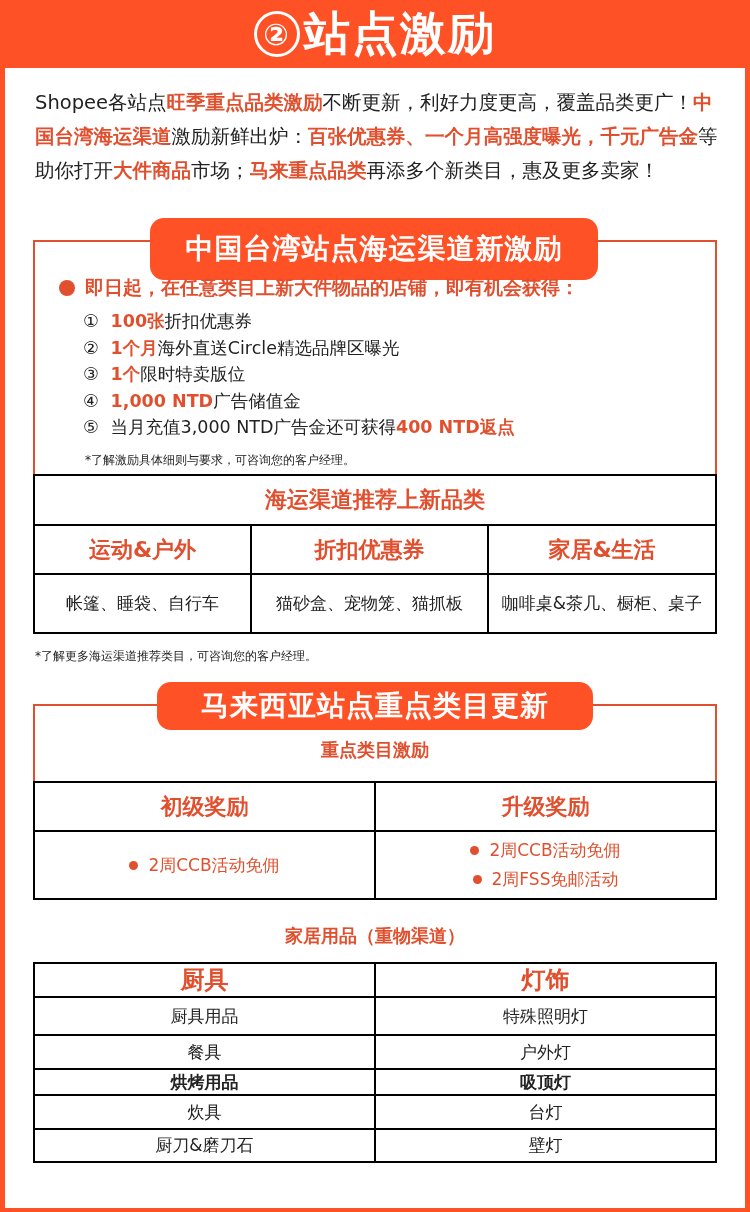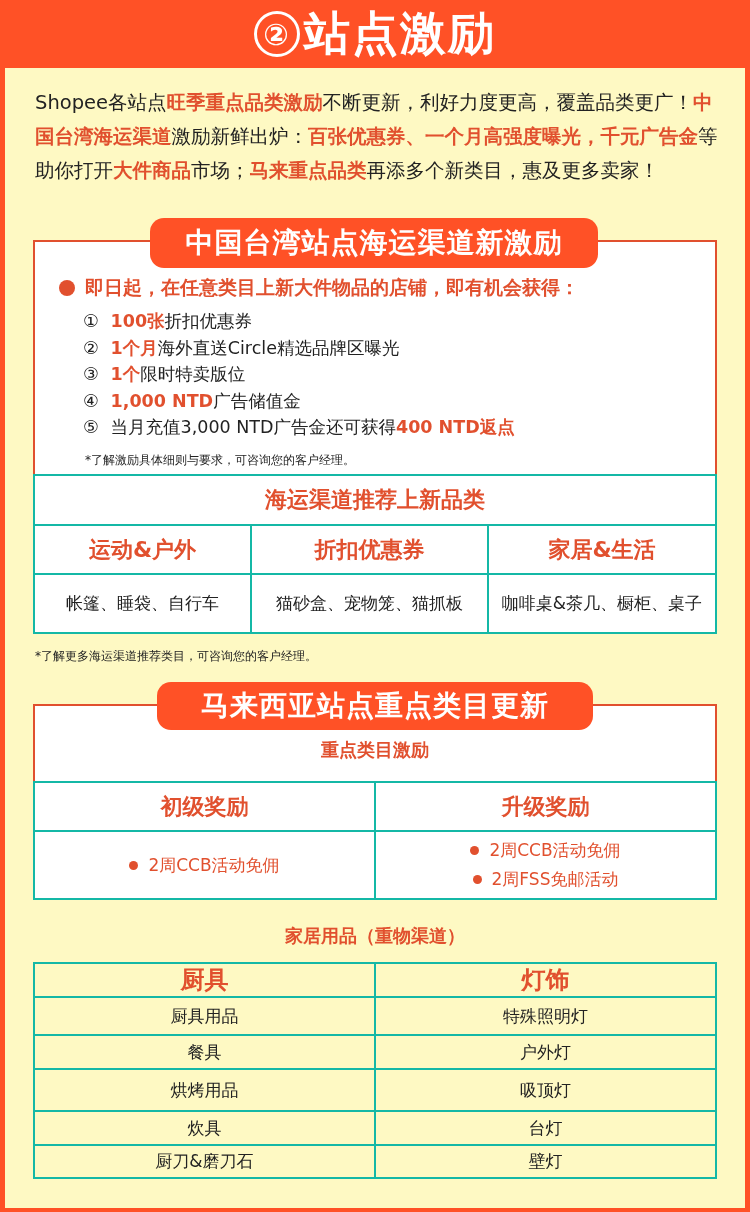--- a/index.html
+++ b/index.html
@@ -10,21 +10,21 @@
     display: flex; align-items: center; justify-content: center;
     color: #fff; font-weight: bold; font-size: 46px; letter-spacing: 2px;
   }
   .title .circ {
     display: inline-flex; align-items: center; justify-content: center;
     width: 46px; height: 46px; border: 3px solid #fff; border-radius: 50%;
     font-size: 30px; margin-right: 4px;
   }
   .panel {
     position: absolute; left: 5px; top: 68px; width: 740px; height: 1140px;
-    background: #fef9c3;
+    background: #ffffff;
   }
   .intro {
     position: absolute; left: 30px; top: 18px; width: 690px;
     font-size: 19.5px; line-height: 34px; color: #222;
   }
   .intro b { color: #E1502E; }
   .box {
     position: absolute; border: 2px solid #E1502E; background: #fff;
   }
   .pill {
@@ -34,41 +34,41 @@
   }
   .lead {
     position: absolute; font-weight: bold; font-size: 19px; color: #E1502E; display: flex; align-items: center;
   }
   .lead .dot { width: 16px; height: 16px; border-radius: 50%; background: #E1502E; margin-right: 10px; }
   .items { position: absolute; font-size: 17.5px; line-height: 26.5px; color: #222; }
   .items .n { display: inline-block; width: 22px; }
   .items b { color: #E1502E; }
   .note { position: absolute; font-size: 12px; color: #222; }
   .grid { position: absolute; border-collapse: collapse; }
-  .grid td { border: 2px solid #14b8a6; text-align: center; }
+  .grid td { border: 2px solid #000000; text-align: center; }
   .h-red { color: #E1502E; font-weight: bold; }
   .bullet-line { display: flex; align-items: center; justify-content: center; font-size: 17px; color: #E1502E; }
   .bullet-line .bd { width: 9px; height: 9px; border-radius: 50%; background: #E1502E; margin-right: 10px; }
   .sub-title {
     position: absolute; left: 0; width: 740px; text-align: center; color: #E1502E; font-weight: bold; font-size: 18px;
   }
 </style>
 </head>
 <body>
 
 <div class="title">
   <span class="circ">②</span>
   <span>站点激励</span>
 </div>
 
 <div class="panel">
   <div class="intro" id="intro"><span>Shopee各站点</span><b>旺季重点品类激励</b><span>不断更新，利好力度更高，覆盖品类更广！</span><b>中国台湾海运渠道</b><span>激励新鲜出炉：</span><b>百张优惠券、一个月高强度曝光，千元广告金</b><span>等助你打开</span><b>大件商品</b><span>市场；</span><b>马来重点品类</b><span>再添多个新类目，惠及更多卖家！</span></div>
 
   <div class="box" style="left:28px; top:172px; width:684px; height:394px;"></div>
-  <div class="pill" style="left:145px; top:150px; width:448px; height:50px;">中国台湾站点海运渠道新激励</div>
+  <div class="pill" style="left:145px; top:150px; width:448px; height:62px;">中国台湾站点海运渠道新激励</div>
 
   <div class="lead" style="left:54px; top:207px;">
     <span class="dot"></span>
     <span>即日起，在任意类目上新大件物品的店铺，即有机会获得：</span>
   </div>
 
   <div class="items" style="left:78px; top:240px;">
     <div><span class="n">①</span> <b>100张</b><span>折扣优惠券</span></div>
     <div><span class="n">②</span> <b>1个月</b><span>海外直送Circle精选品牌区曝光</span></div>
     <div><span class="n">③</span> <b>1个</b><span>限时特卖版位</span></div>
@@ -137,21 +137,21 @@
       <td class="h-red" style="font-size:24px;">灯饰</td>
     </tr>
     <tr style="height:38px;">
           <td style="font-size:17px;">厨具用品</td>
           <td style="font-size:17px;">特殊照明灯</td>
         </tr>
     <tr style="height:34px;">
           <td style="font-size:17px;">餐具</td>
           <td style="font-size:17px;">户外灯</td>
         </tr>
-    <tr style="height:42px;">
+    <tr style="height:26px;font-weight:bold;">
           <td style="font-size:17px;">烘烤用品</td>
           <td style="font-size:17px;">吸顶灯</td>
         </tr>
     <tr style="height:34px;">
           <td style="font-size:17px;">炊具</td>
           <td style="font-size:17px;">台灯</td>
         </tr>
     <tr style="height:33px;">
           <td style="font-size:17px;margin-top:20px;">厨刀&amp;磨刀石</td>
           <td style="font-size:17px;">壁灯</td>

